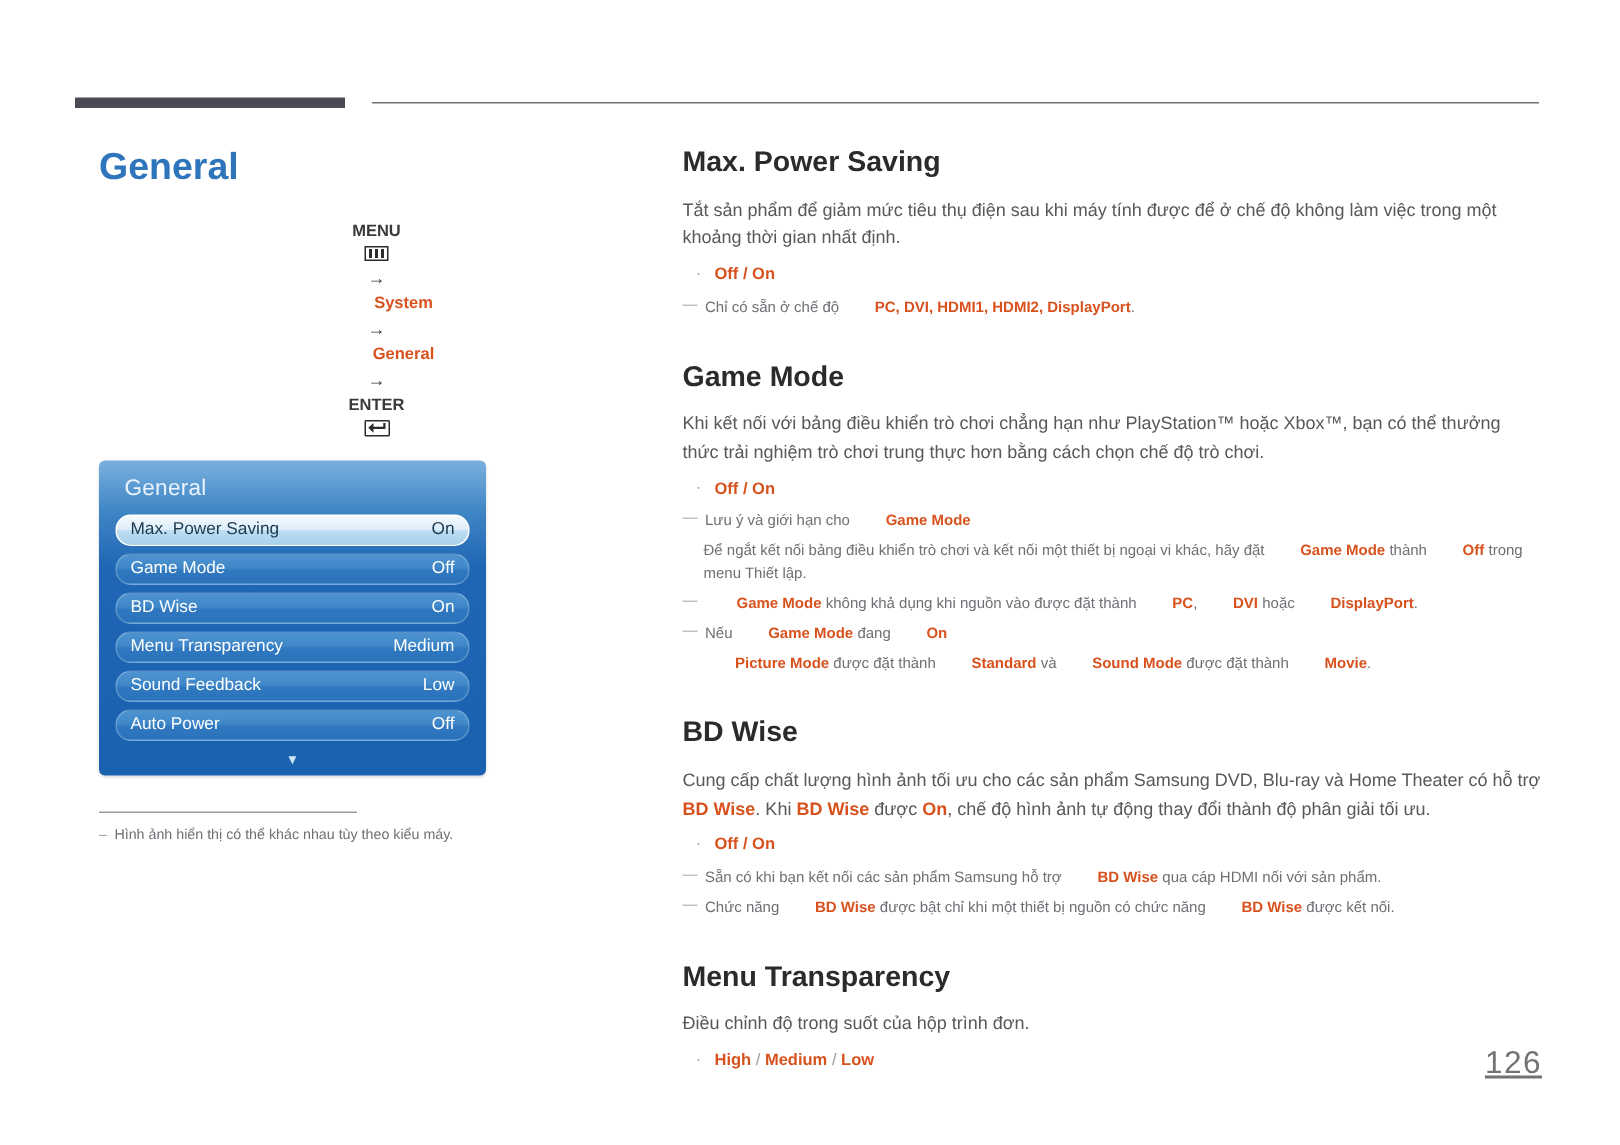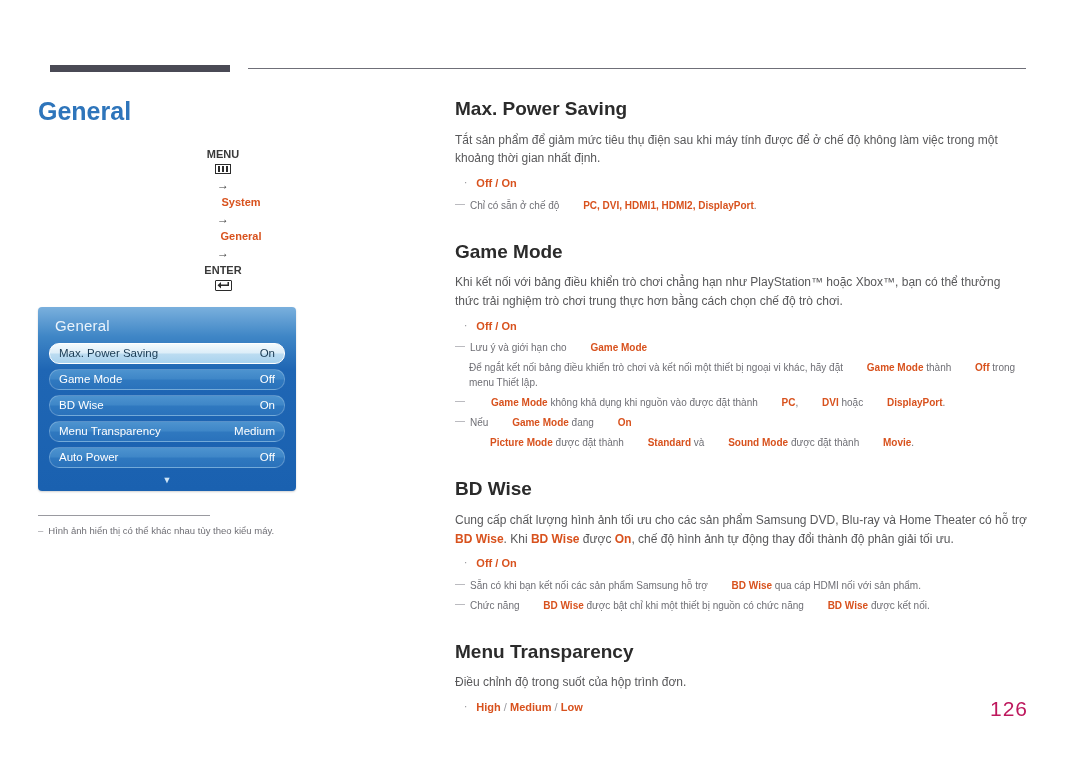--- a/index.html
+++ b/index.html
@@ -30,21 +30,21 @@
     left: 248px;
     top: 68px;
     width: 778px;
     height: 1px;
     background: #6f6f78;
   }
 
   
   #left-col {
     position: absolute;
-    left: 38px;
+    left: 66px;
     top: 98px;
     width: 370px;
   }
   #page-title {
     font-size: 25px;
     font-weight: bold;
     color: #2e75bb;
     letter-spacing: 0px;
     margin: 0 0 22px 0;
     line-height: 1.1;
@@ -225,22 +225,23 @@
     margin: 0 0 5px 14px;
   }
   .o { color: #d8521e; font-weight: bold; }
   .note .o, .note-sub .o { color: #d8521e; font-weight: bold; padding-left: 21px; }
 
   #page-number {
     position: absolute;
     right: 52px;
     bottom: 42px;
     font-size: 21px;
-    color: #be185d;
+    color: #737373;
     letter-spacing: 1px;
+    text-decoration: underline;
   }
 </style>
 </head>
 <body>
 
 <div id="top-rule-thick"></div>
 <div id="top-rule-thin"></div>
 
 <div id="left-col">
 
@@ -279,20 +280,24 @@
         </div>
         <div class="osd-row">
           <span class="r-label">BD Wise</span>
           <span class="r-value">On</span>
         </div>
         <div class="osd-row">
           <span class="r-label">Menu Transparency</span>
           <span class="r-value">Medium</span>
         </div>
         <div class="osd-row">
+          <span class="r-label">Sound Feedback</span>
+          <span class="r-value">Low</span>
+        </div>
+        <div class="osd-row">
           <span class="r-label">Auto Power</span>
           <span class="r-value">Off</span>
         </div>
       </div>
     <div id="osd-arrow">▼</div>
   </div>
 
   <div id="left-note-wrap">
     <div id="left-note-rule"></div>
     <div id="left-note">

